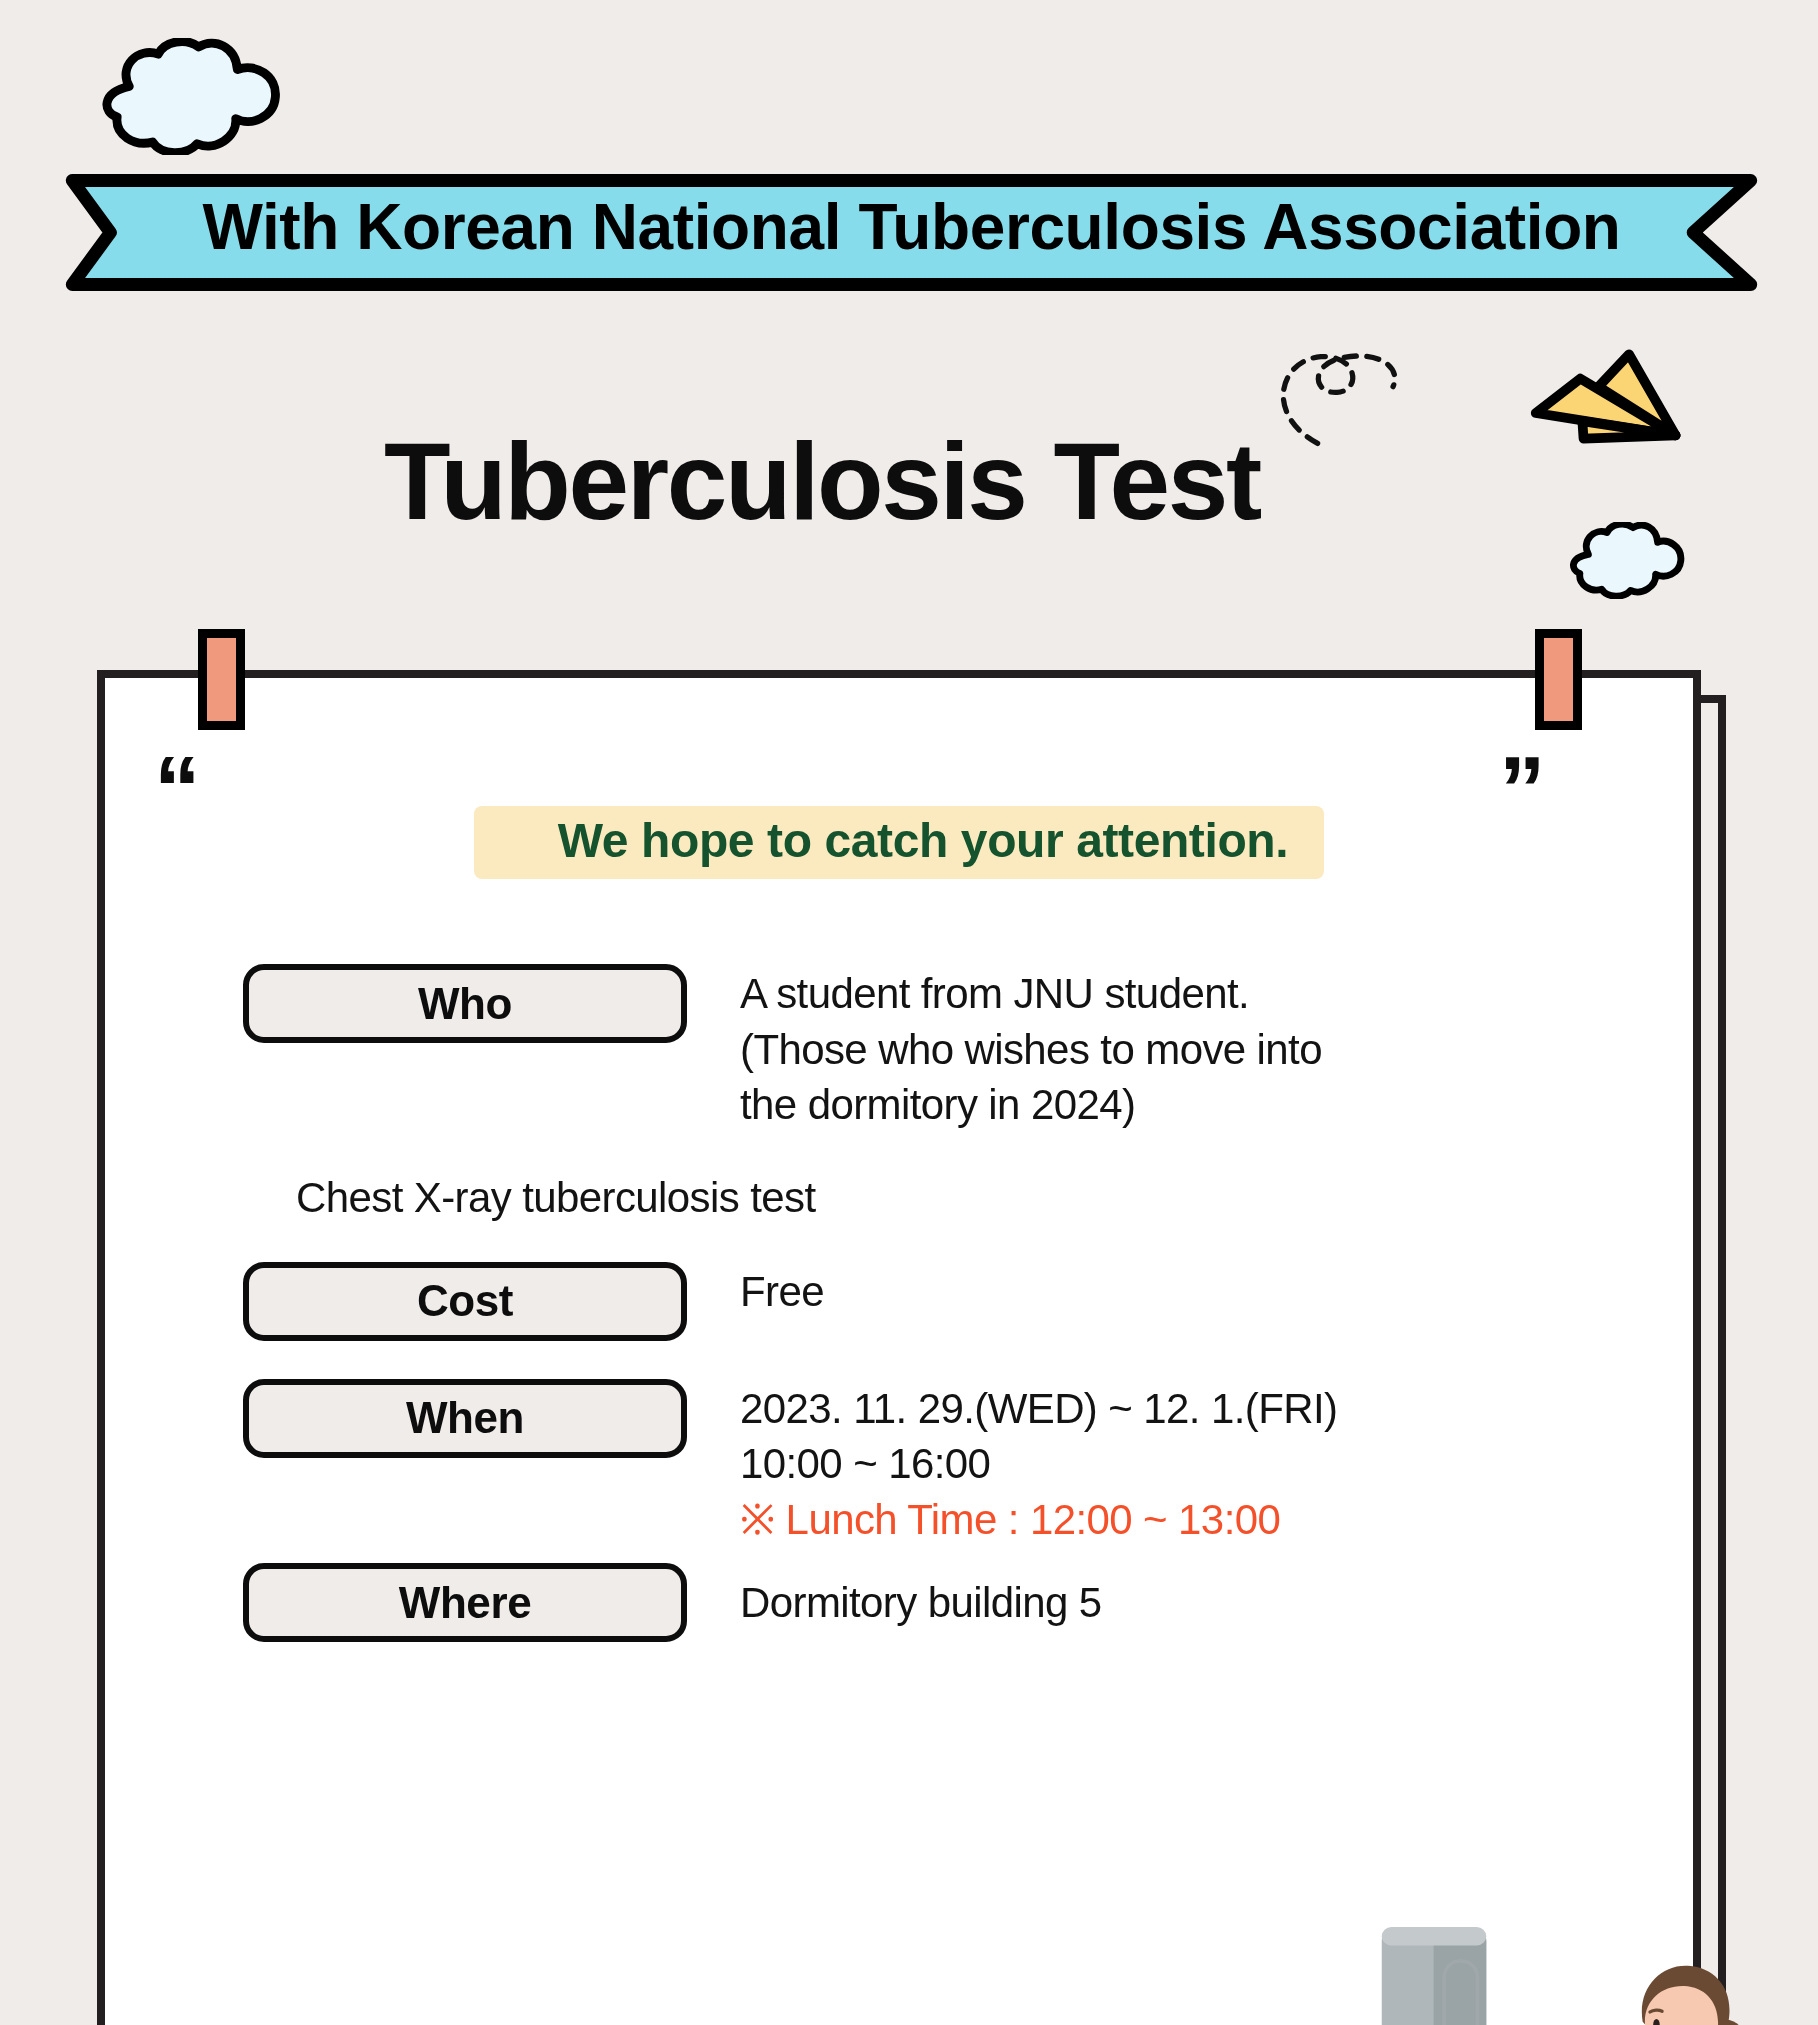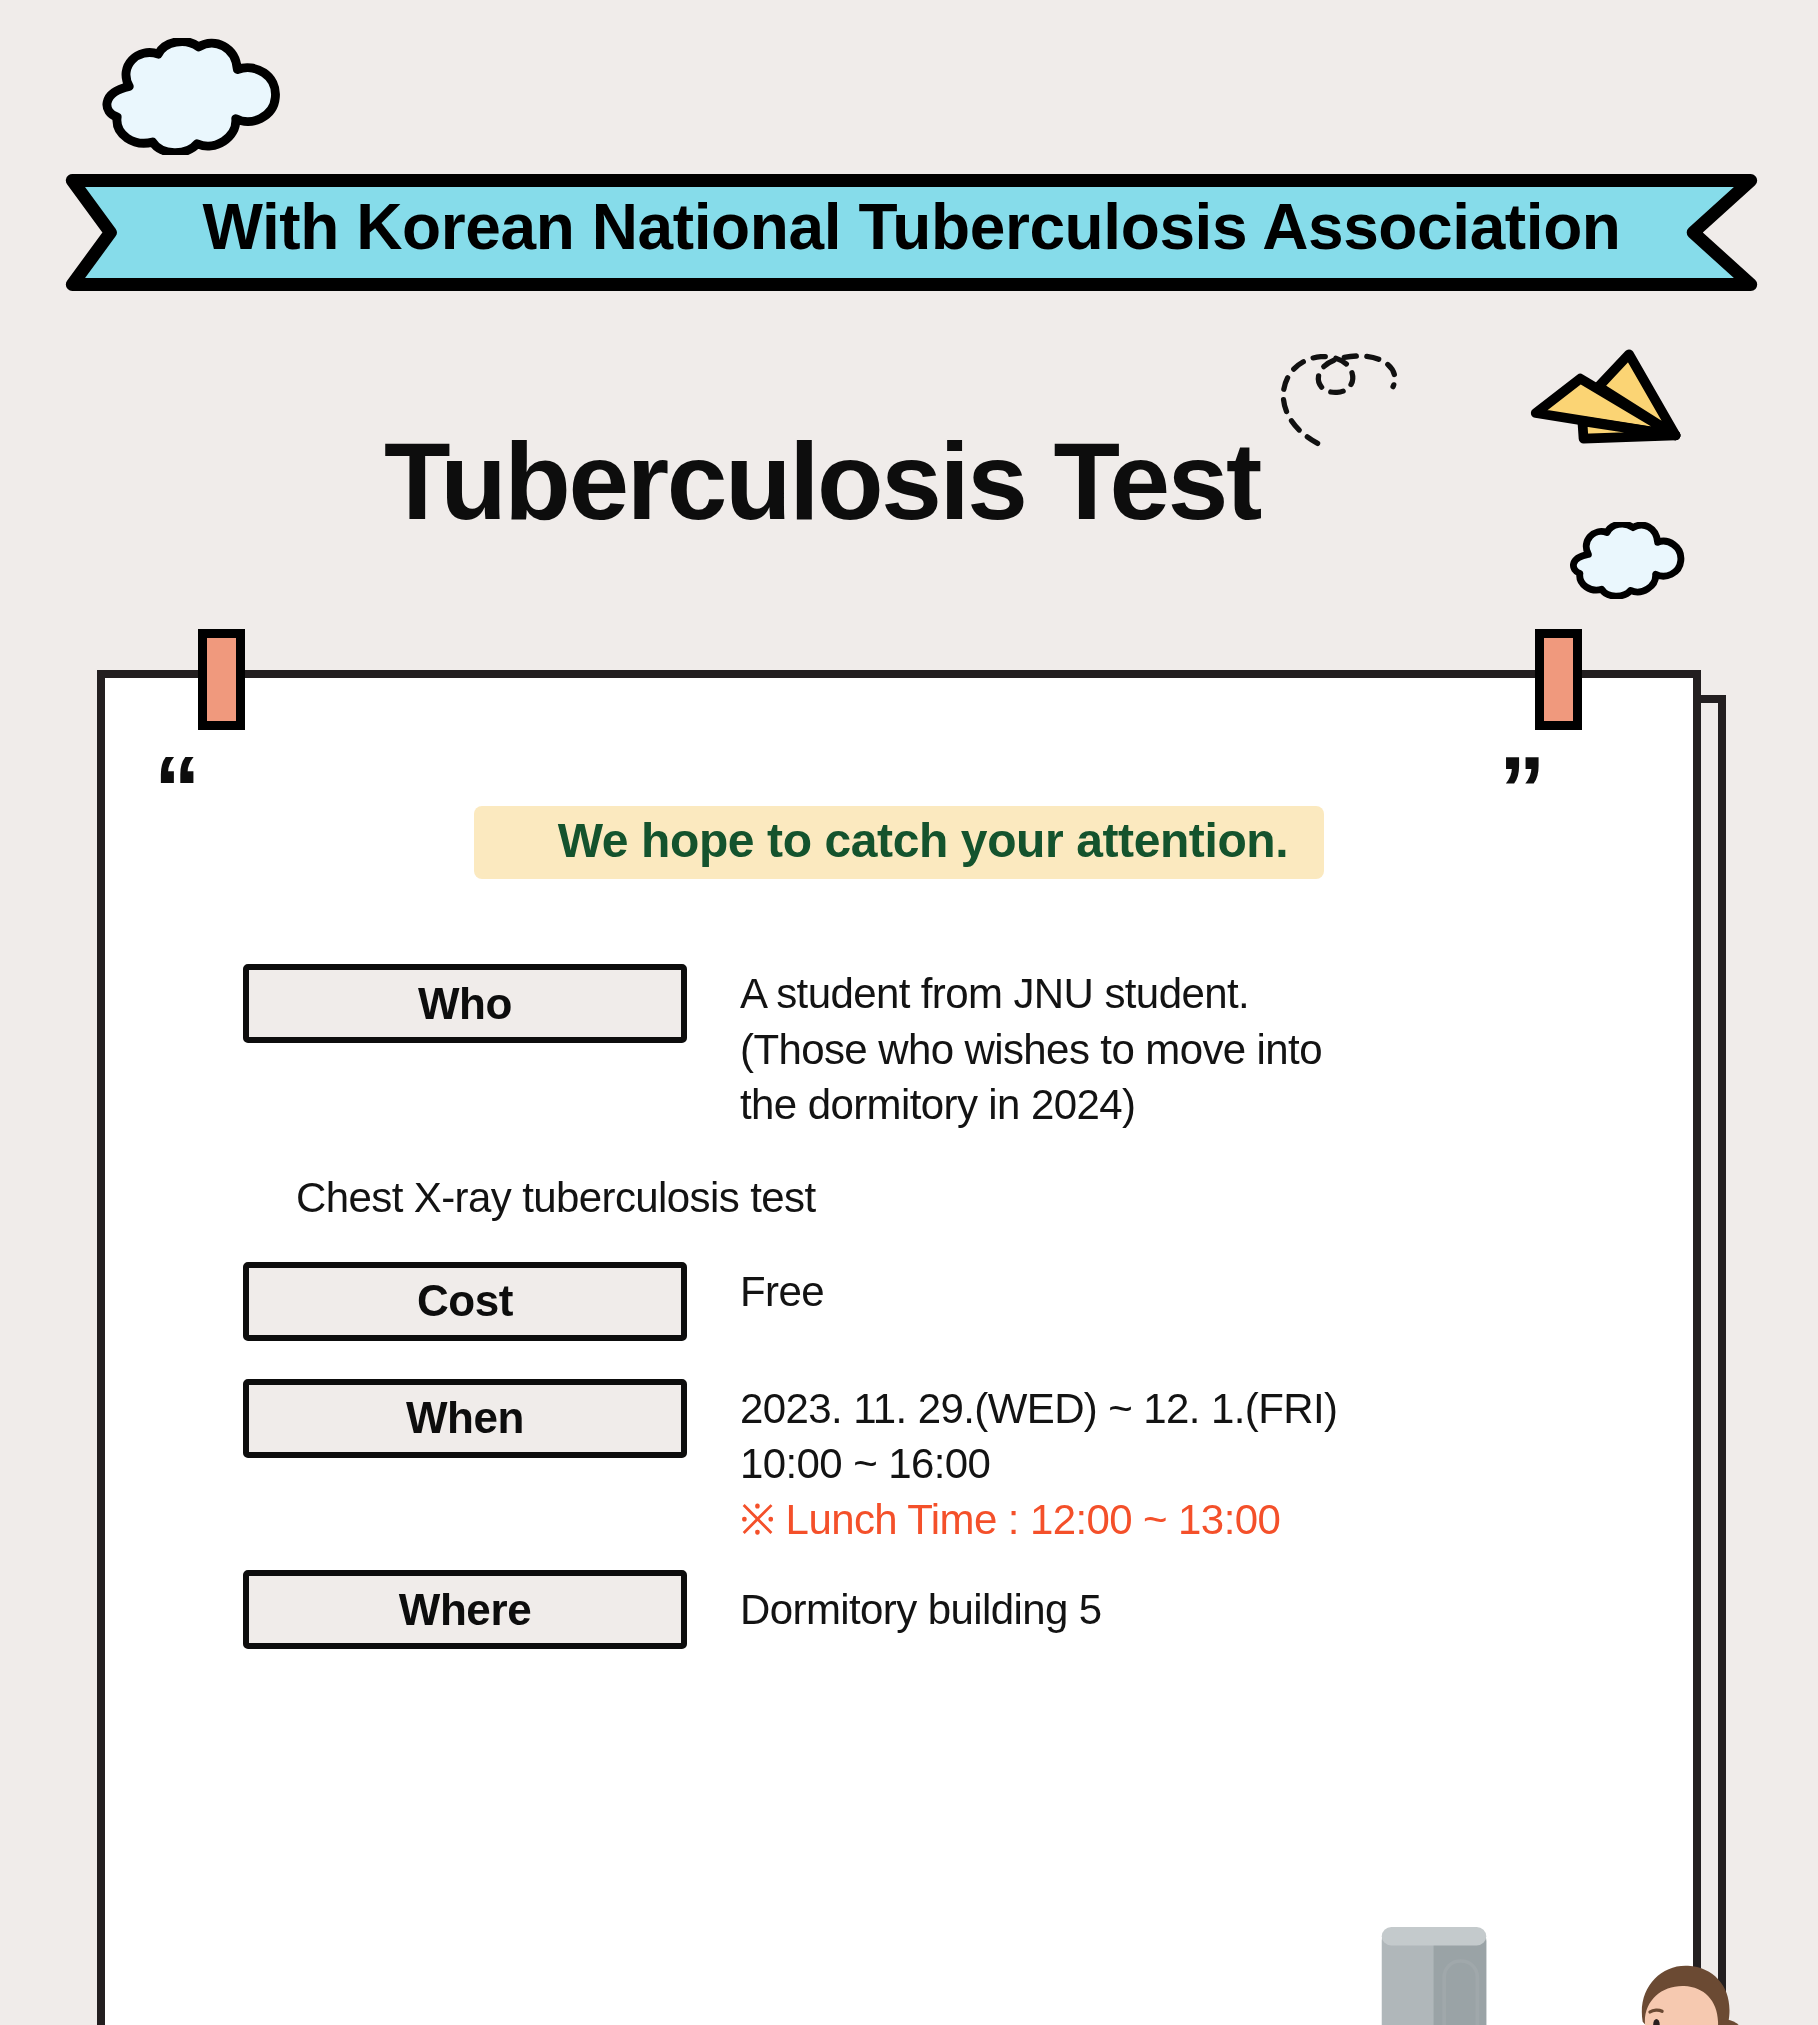--- a/index.html
+++ b/index.html
@@ -152,21 +152,21 @@
   .info-row {
     display: flex;
     align-items: flex-start;
     margin-bottom: 35px;
   }
   .info-label {
     flex: 0 0 444px;
     height: 79px;
     background: #f0ecea;
     border: 6.9px solid #0d0d0d;
-    border-radius: 5px;
+    border-radius: 21px;
     box-sizing: border-box;
     display: flex;
     align-items: center;
     justify-content: center;
     font-size: 44px;
     font-weight: 700;
     color: #0d0d0d;
     letter-spacing: -0.4px;
   }
   .info-value {
@@ -269,21 +269,21 @@
     </div>
   </div>
 
   <div class="info-row" style="margin-bottom:38px;">
     <div class="info-label">Cost</div>
     <div class="info-value">
       <div style="white-space:pre-line;">Free</div>
     </div>
   </div>
 
-  <div class="info-row" style="margin-bottom:23px;">
+  <div class="info-row" style="margin-bottom:16px;">
     <div class="info-label">When</div>
     <div class="info-value">
       <div style="white-space:pre-line;">2023. 11. 29.(WED) ~ 12. 1.(FRI)
 10:00 ~ 16:00</div>
       <div class="line-note">※ Lunch Time : 12:00 ~ 13:00</div>
     </div>
   </div>
 
   <div class="info-row" style="margin-bottom:0;">
     <div class="info-label">Where</div>

